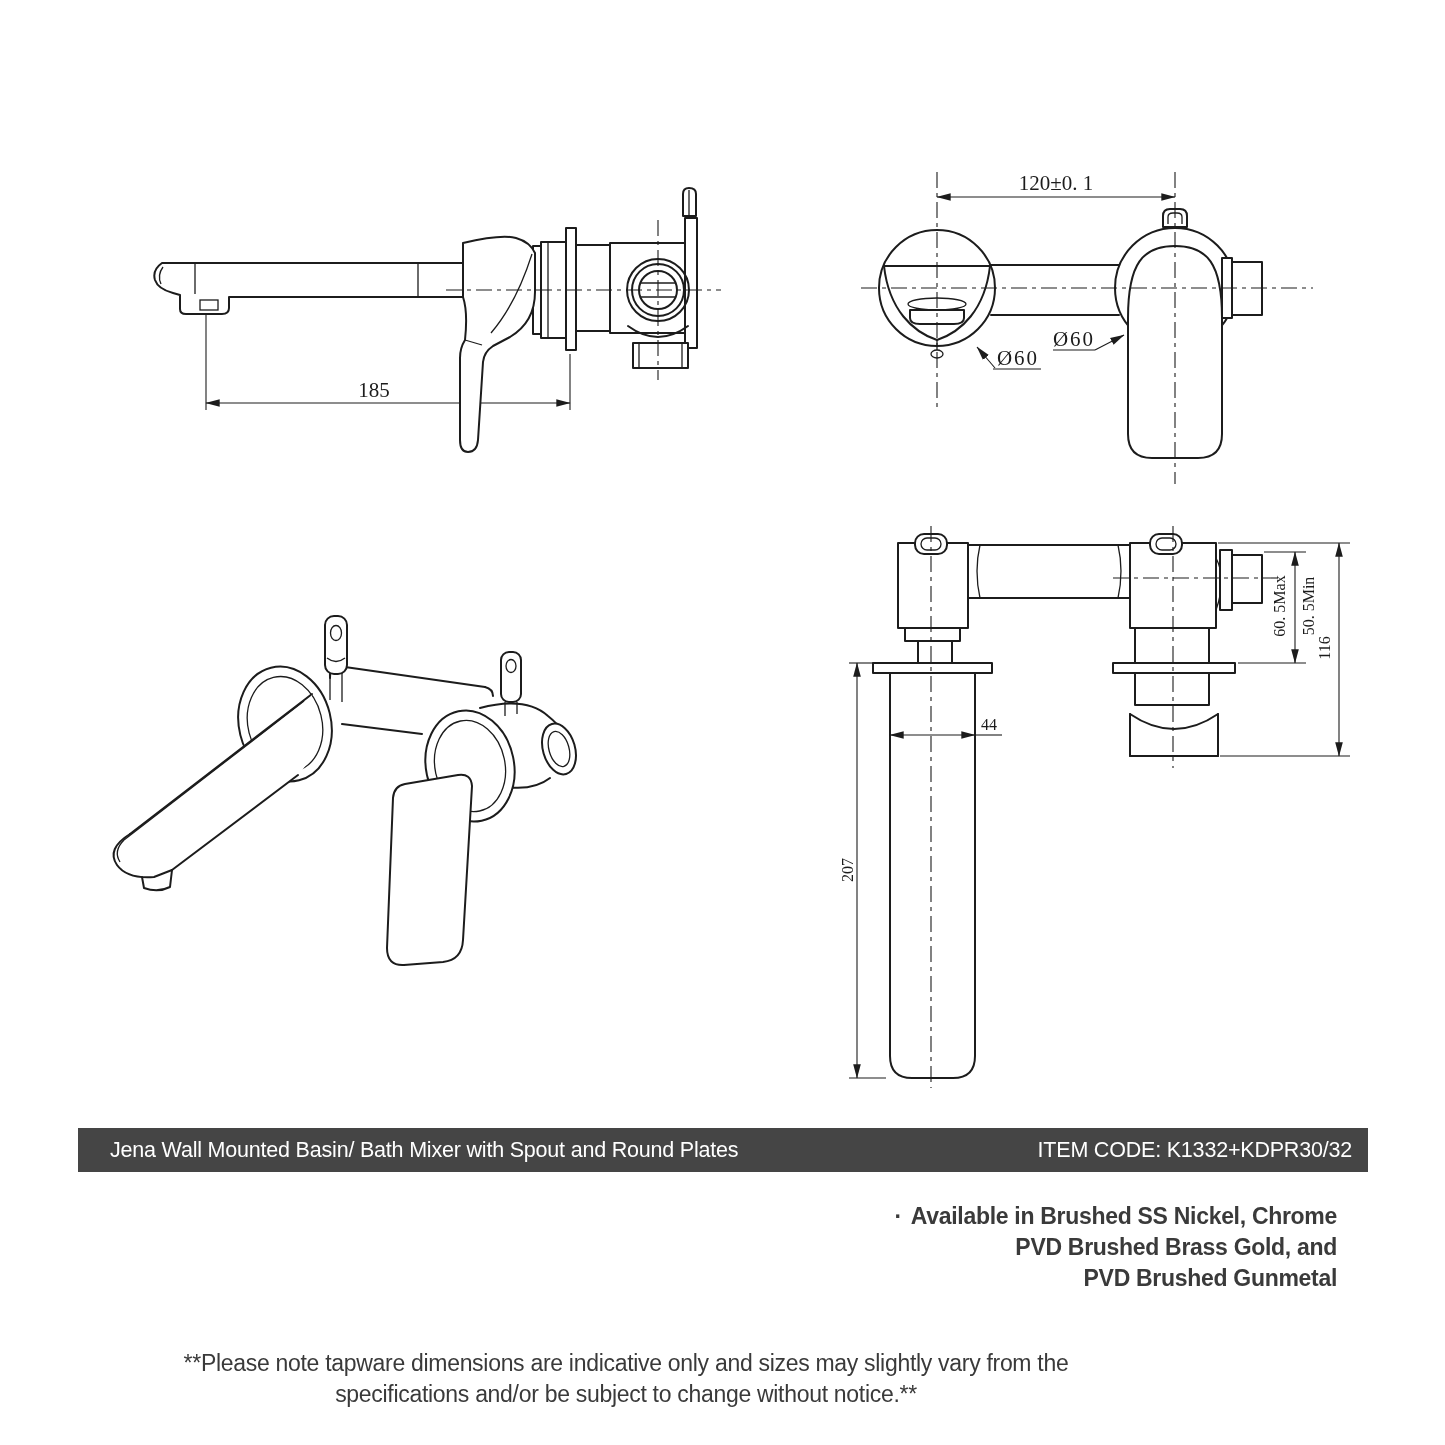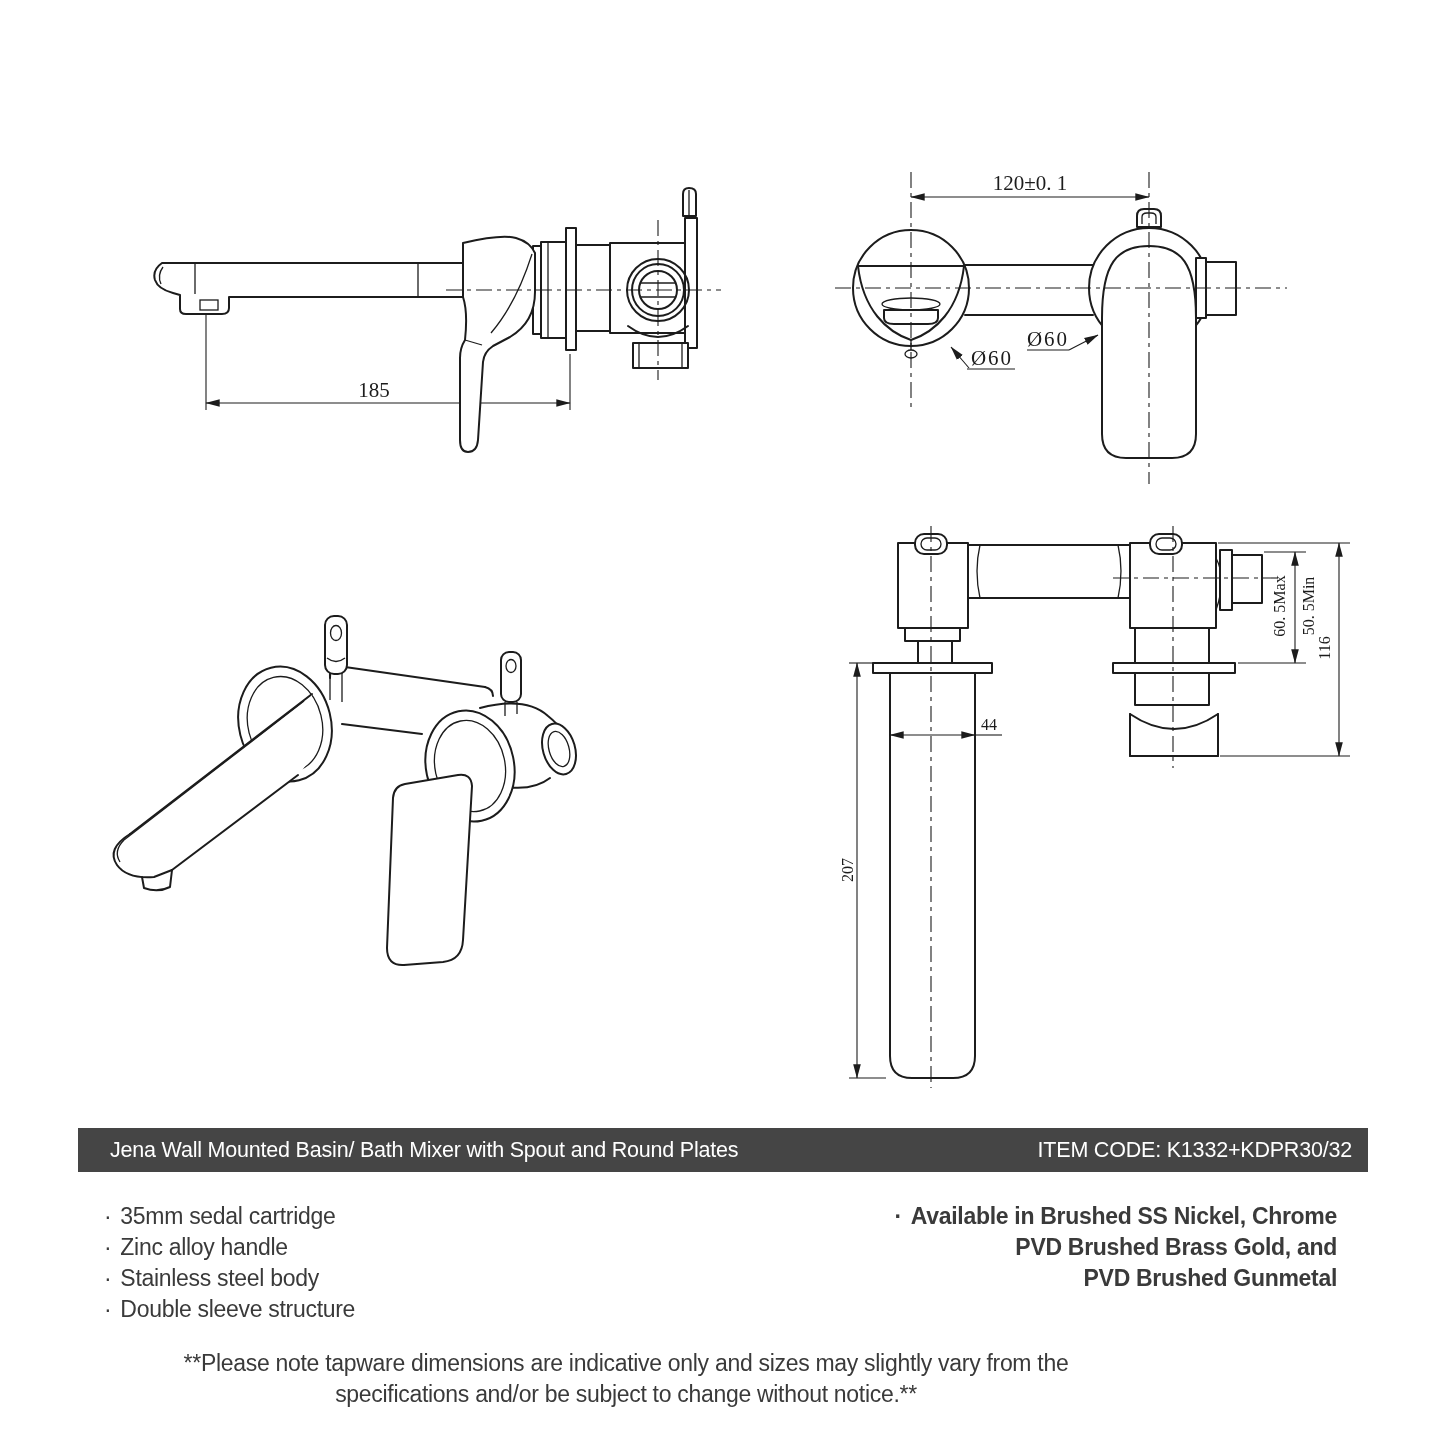--- a/index.html
+++ b/index.html
@@ -76,21 +76,21 @@
 
       <path class="lnf" d="M347,61 Q385,52 400,56 Q414,60 419,71 L419,110 Q419,140 394,155 L377,164 Q368,170 367,180 L362,258 Q361,270 352,270 Q344,270 344,258 L344,176 Q344,166 349,158 Q352,130 347,115 Z"></path>
       <path class="thin" d="M416,72 Q400,122 375,151"></path>
       <path class="thin" d="M349,158 L366,163"></path>
 
       <line class="cl" x1="330" y1="108" x2="605" y2="108"></line>
       <line class="cl" x1="542" y1="38" x2="542" y2="198"></line>
     </svg>
   </div>
 
-  <div class="drawing" style="left:829px;top:158px;">
+  <div class="drawing" style="left:855px;top:158px;">
     <svg width="470" height="330" viewBox="0 0 470 330">
       <defs>
         <marker id="ar2" viewBox="0 0 12 8" refX="11.5" refY="4" markerWidth="13" markerHeight="9" orient="auto-start-reverse">
           <path d="M0,0.8 L12,4 L0,7.2 Z"></path>
         </marker>
       </defs>
 
       <line class="ln" x1="136" y1="107" x2="264" y2="107"></line>
       <line class="ln" x1="136" y1="157" x2="264" y2="157"></line>
 
@@ -225,26 +225,20 @@
       <line class="dim" x1="511" y1="25" x2="511" y2="238" marker-start="url(#ar4)" marker-end="url(#ar4)"></line>
       <text class="dimtxt-s" text-anchor="middle" transform="rotate(-90 497 130)" x="497" y="135">116</text>
     </svg>
   </div>
 
   <div id="title-bar">
     <span>Jena Wall Mounted Basin/ Bath Mixer with Spout and Round Plates</span>
     <span>ITEM CODE: K1332+KDPR30/32</span>
   </div>
 
-  <div id="features">
-    <div class="feat-row"><span class="b">·</span><span>35mm sedal cartridge</span></div>
-    <div class="feat-row"><span class="b">·</span><span>Zinc alloy handle</span></div>
-    <div class="feat-row"><span class="b">·</span><span>Stainless steel body</span></div>
-    <div class="feat-row"><span class="b">·</span><span>Double sleeve structure</span></div>
-  </div>
 
   <div id="finishes">
     <div class="fin-row"><span class="b">·</span><span>Available in Brushed SS Nickel, Chrome</span></div>
     <div class="fin-row">PVD Brushed Brass Gold, and</div>
     <div class="fin-row">PVD Brushed Gunmetal</div>
   </div>
 
   <div id="note">
     <div>**Please note tapware dimensions are indicative only and sizes may slightly vary from the</div>
     <div>specifications and/or be subject to change without notice.**</div>

